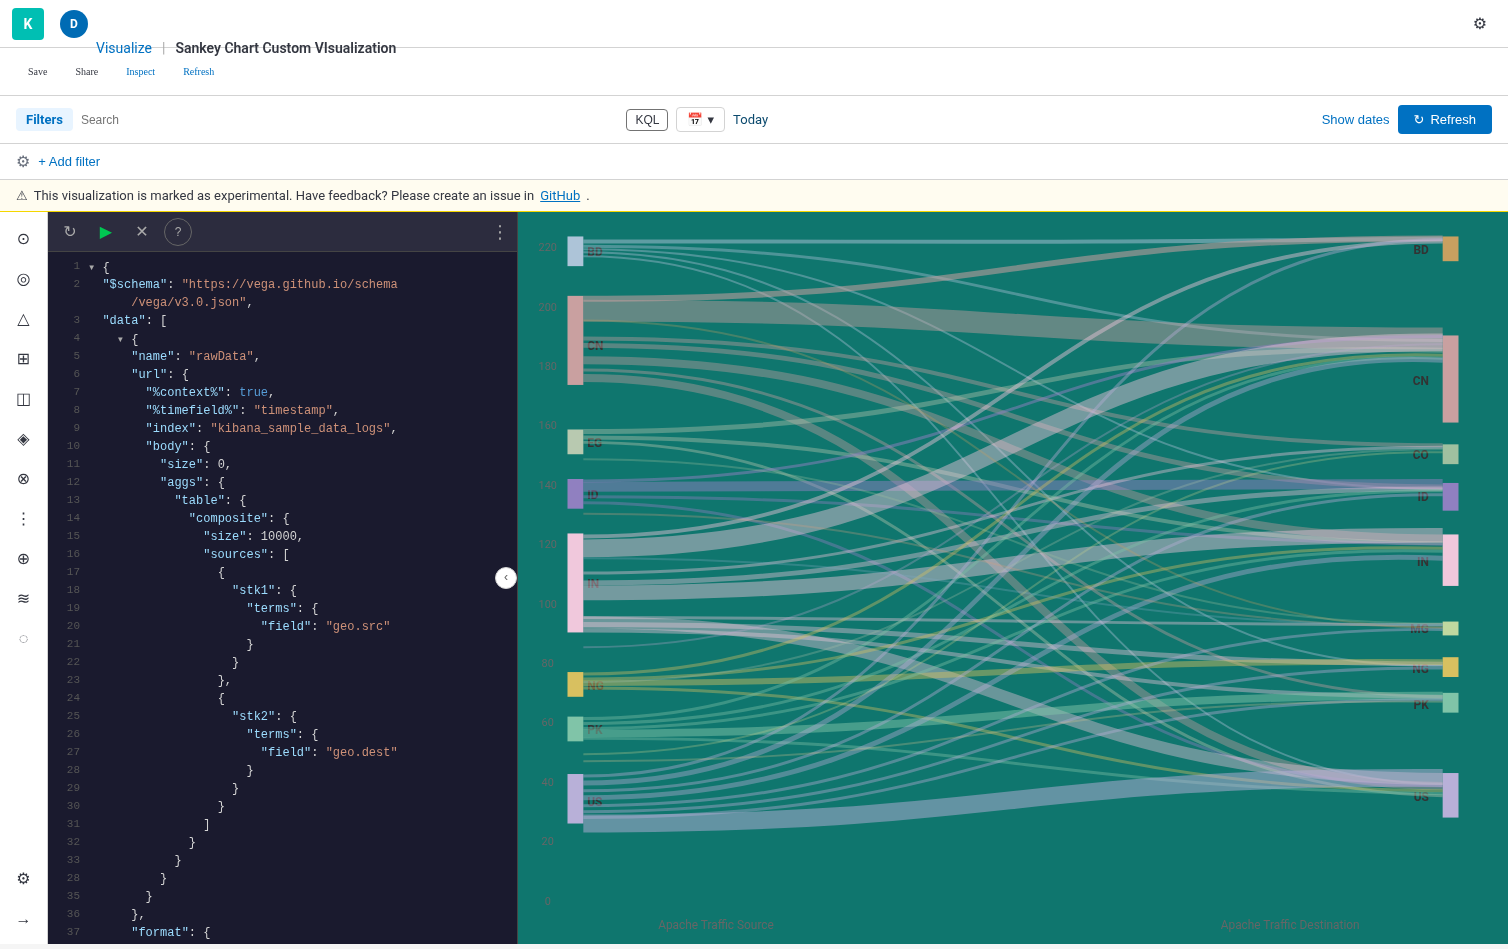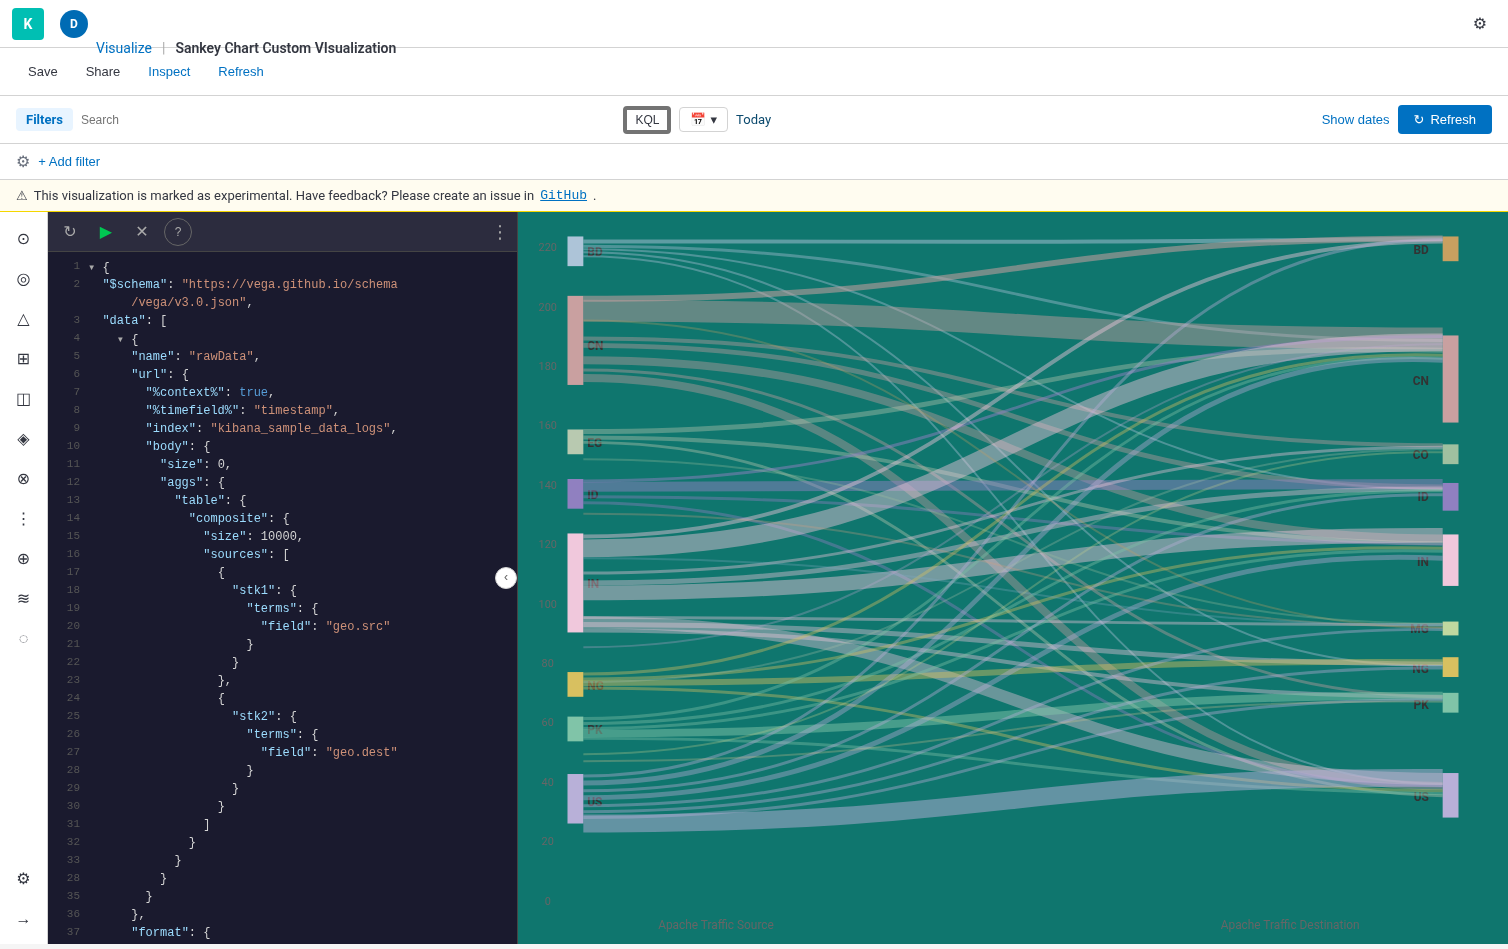--- a/index.html
+++ b/index.html
@@ -51,23 +51,24 @@
       display: flex;
       align-items: center;
       padding: 0 16px;
       gap: 4px;
     }
     .toolbar-btn {
       padding: 6px 12px;
       border: none;
       background: none;
       cursor: pointer;
-      font-size: 13px;
+      font-size: 10px;
       border-radius: 4px;
       color: #343741;
+      font-family: Liberation Serif, serif;
     }
     .toolbar-btn.active { color: #0071c2; font-weight: 500; }
 
     
     .filter-bar {
       height: 48px;
       background: #fff;
       border-bottom: 1px solid #d3d3d3;
       display: flex;
       align-items: center;
@@ -85,21 +86,21 @@
     .search-input {
       flex: 1;
       border: none;
       outline: none;
       font-size: 12px;
       color: #69707d;
       background: transparent;
     }
     .kql-badge {
       background: none;
-      border: 4px solid #737373;
+      border: 1px solid #737373;
       padding: 3px 8px;
       border-radius: 4px;
       font-size: 12px;
       color: #343741;
       cursor: pointer;
       text-align: right;
     }
     .date-picker {
       display: flex; align-items: center; gap: 4px;
       border: 1px solid #d3d3d3;
@@ -146,21 +147,21 @@
 
     
     .exp-banner {
       background: #fffcf0;
       border-bottom: 1px solid #f5d700;
       padding: 8px 16px;
       font-size: 13px;
       color: #343741;
       display: flex; align-items: center; gap: 6px;
     }
-    .exp-banner a { color: #0071c2; font-family: Liberation Mono, monospace; }
+    .exp-banner a { color: #0071c2; }
 
     
     .sidebar {
       width: 48px;
       background: #fff;
       border-right: 1px solid #d3d3d3;
       display: flex;
       flex-direction: column;
       align-items: center;
       padding: 8px 0;

